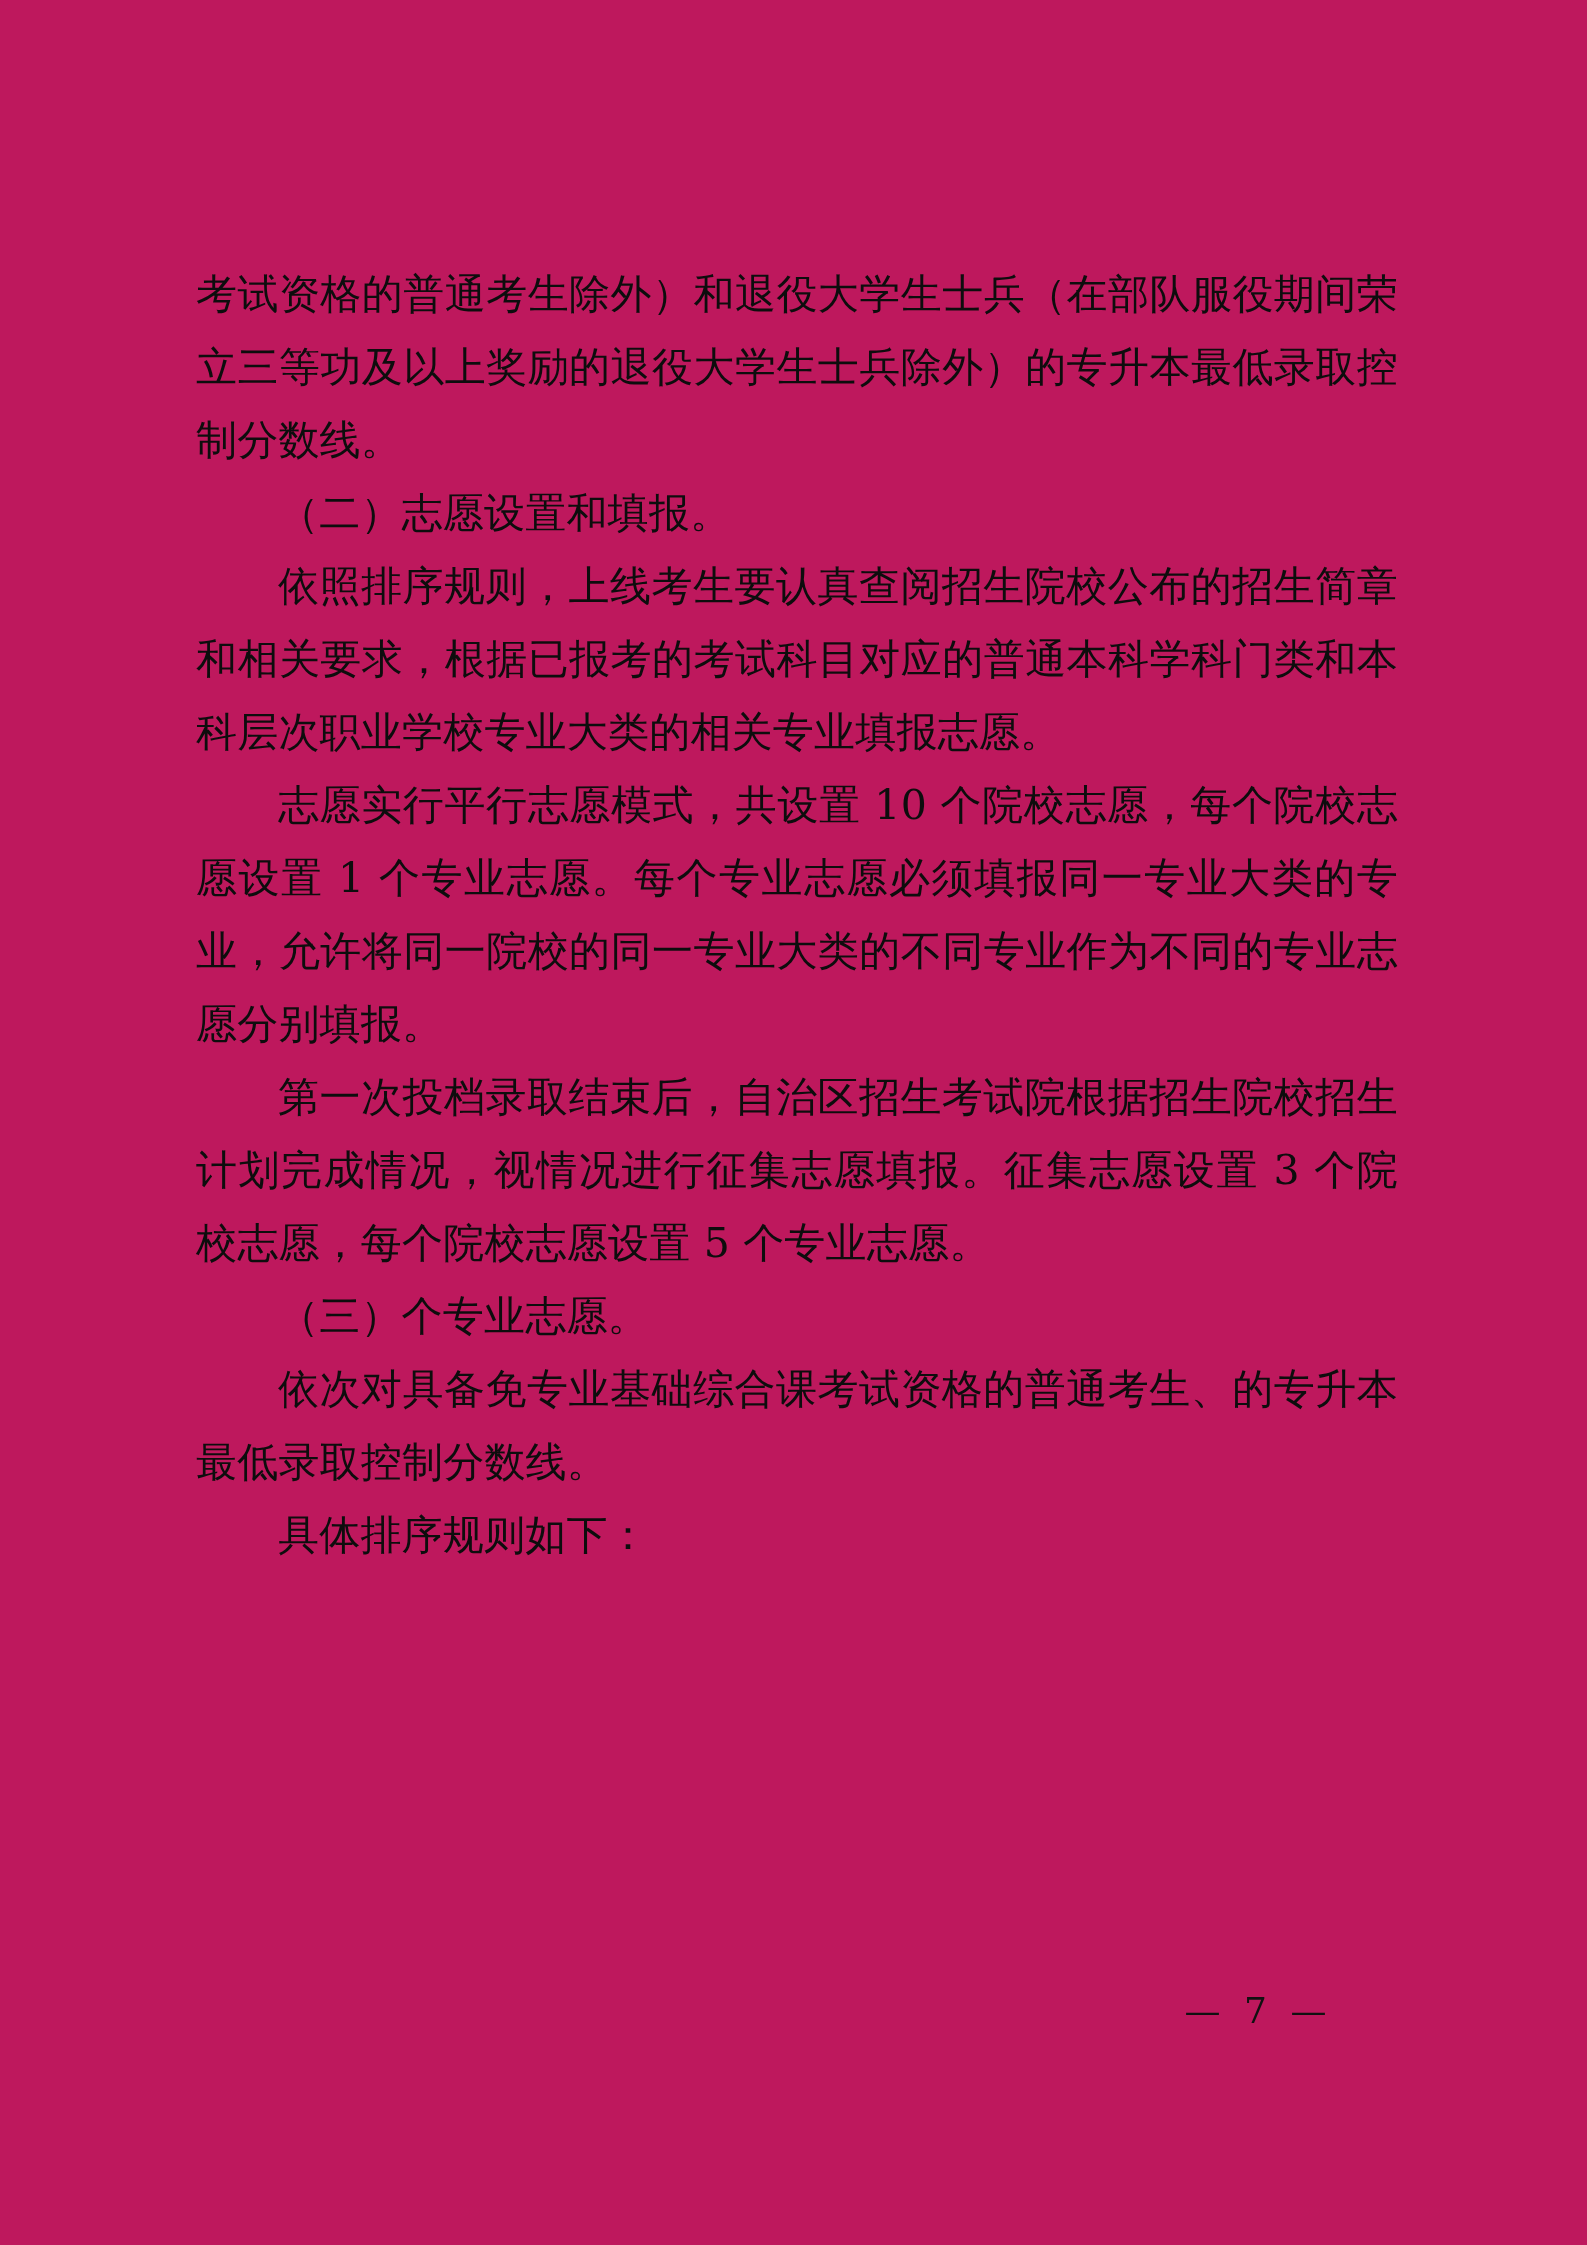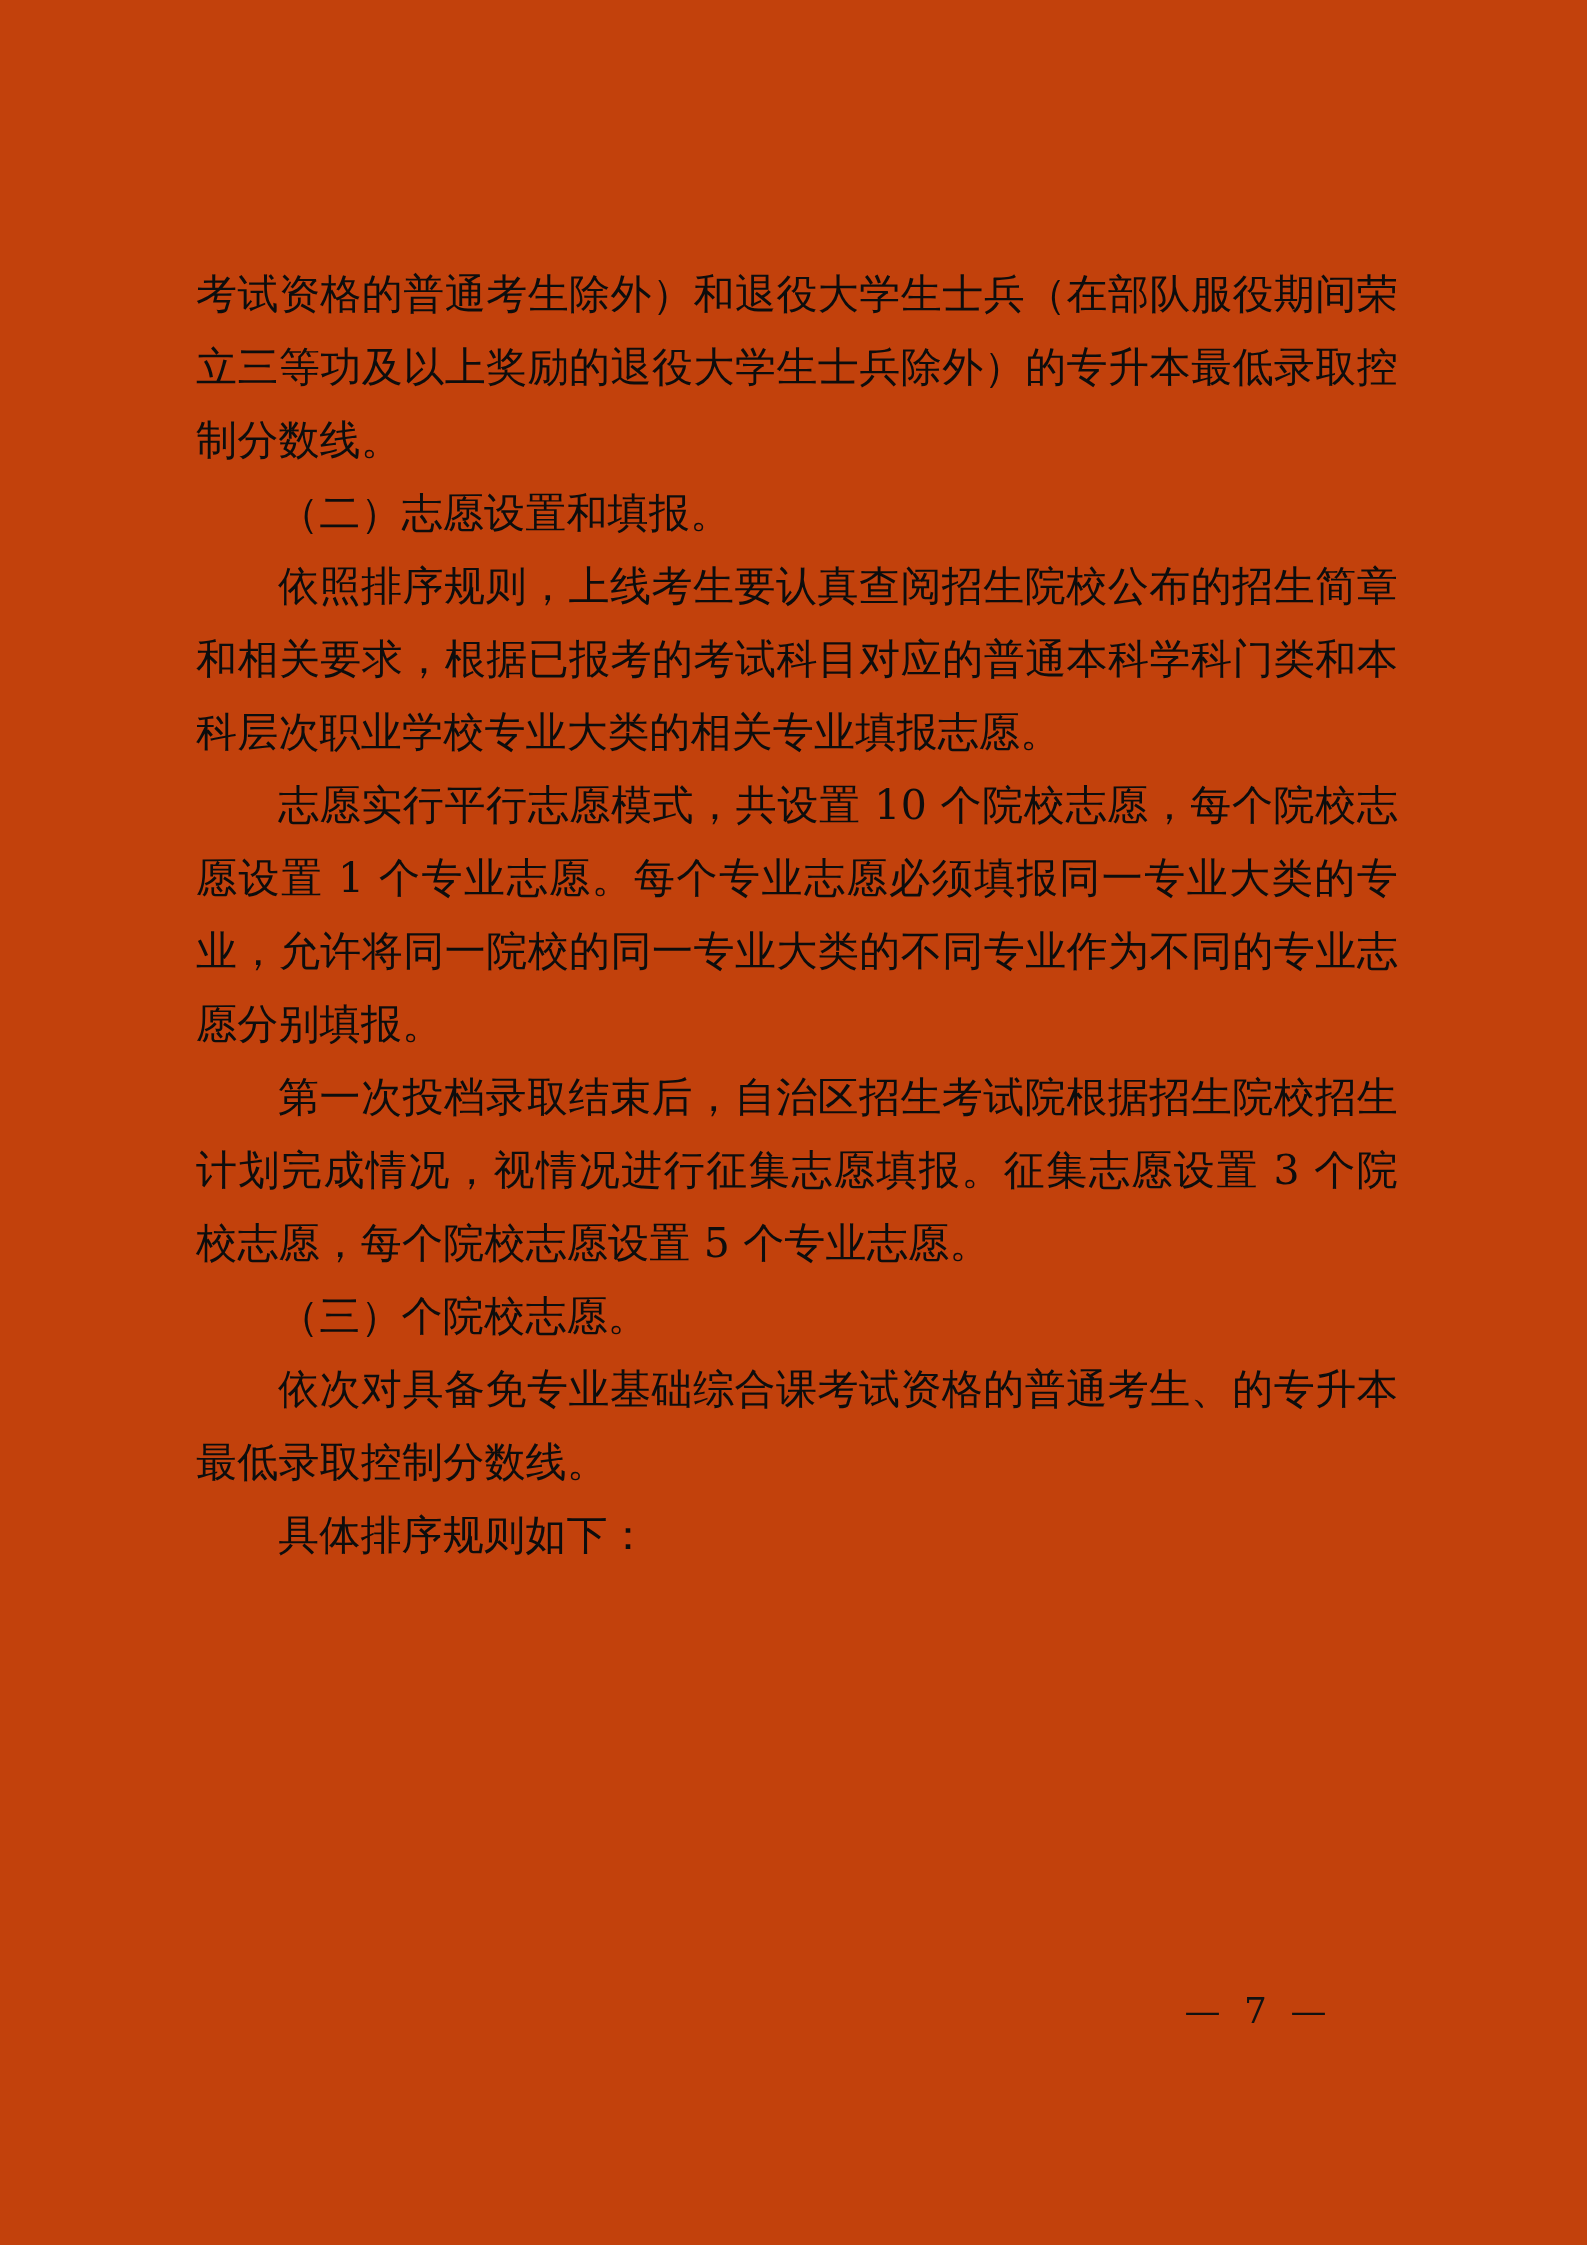--- a/index.html
+++ b/index.html
@@ -14,21 +14,21 @@
     color: #0d0d0d;
     position: relative;
     overflow: hidden;
   }
   .page {
     position: absolute;
     left: 0;
     top: 0;
     width: 1587px;
     height: 2245px;
-    background: #c2410c;
+    background: #be185d;
   }
   .content {
     position: absolute;
     left: 196px;
     top: 258px;
     width: 1202px;
   }
   .para {
     font-size: 41px;
     line-height: 73px;
@@ -59,20 +59,20 @@
 </head>
 <body>
 
 <div class="page">
   <div class="content">
     <p class="para">考试资格的普通考生除外）和退役大学生士兵（在部队服役期间荣立三等功及以上奖励的退役大学生士兵除外）的专升本最低录取控制分数线。</p>
     <p class="para indent">（二）志愿设置和填报。</p>
     <p class="para indent">依照排序规则，上线考生要认真查阅招生院校公布的招生简章和相关要求，根据已报考的考试科目对应的普通本科学科门类和本科层次职业学校专业大类的相关专业填报志愿。</p>
     <p class="para indent">志愿实行平行志愿模式，共设置 10 个院校志愿，每个院校志愿设置 1 个专业志愿。每个专业志愿必须填报同一专业大类的专业，允许将同一院校的同一专业大类的不同专业作为不同的专业志愿分别填报。</p>
     <p class="para indent">第一次投档录取结束后，自治区招生考试院根据招生院校招生计划完成情况，视情况进行征集志愿填报。征集志愿设置 3 个院校志愿，每个院校志愿设置 5 个专业志愿。</p>
-    <p class="para indent">（三）个院校志愿。</p>
+    <p class="para indent">（三）个专业志愿。</p>
     <p class="para indent">依次对具备免专业基础综合课考试资格的普通考生、的专升本最低录取控制分数线。</p>
     <p class="para indent">具体排序规则如下：</p>
   </div>
   <div class="page-number">
     <span class="pn-inner">— 7 —</span>
   </div>
 </div>
 
 </body></html>

